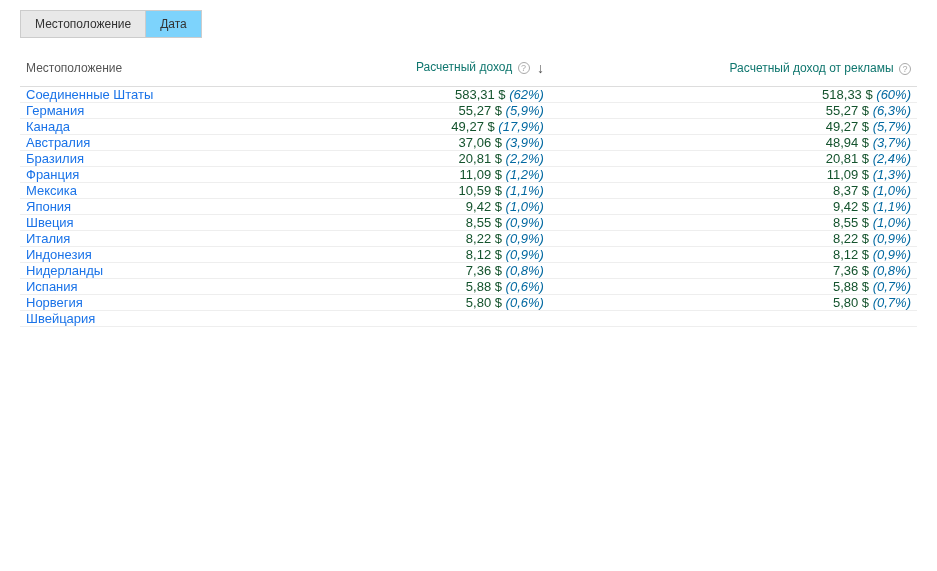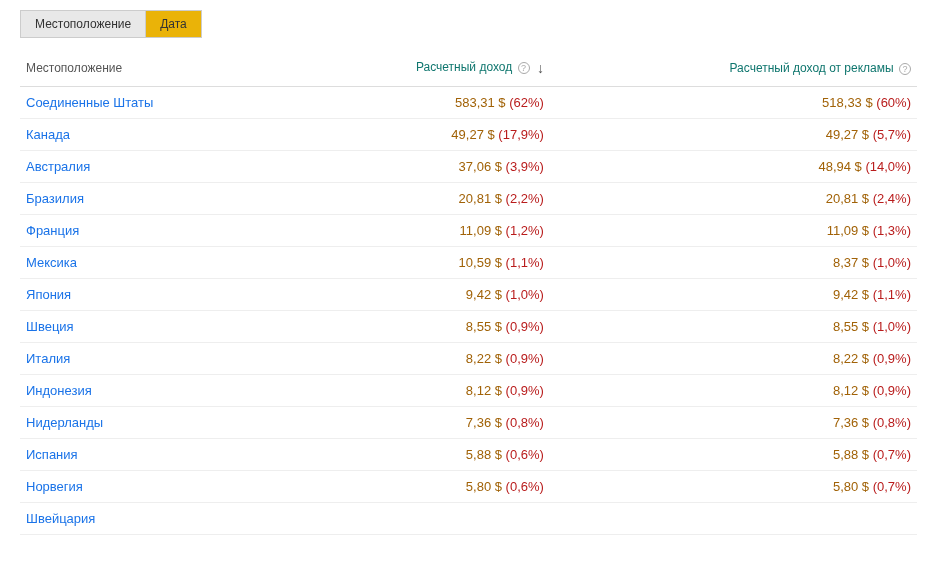--- a/index.html
+++ b/index.html
@@ -1,30 +1,30 @@
 <!DOCTYPE html>
 <html><head>
 <meta charset="utf-8">
 <style>
 * { box-sizing: border-box; margin: 0; padding: 0; }
 body { font-family: Arial, sans-serif; font-size: 13px; color: #333; background: #fff; padding: 10px 20px; }
 .tabs { display: flex; margin-bottom: 12px; }
-.tab { padding: 6px 14px; border: 1px solid #ccc; cursor: pointer; background: #eab308; font-size: 12px; }
+.tab { padding: 6px 14px; border: 1px solid #ccc; cursor: pointer; background: #7dd3fc; font-size: 12px; }
 .tab.active { background: #e8e8e8; }
 .tab + .tab { border-left: none; }
 table { width: 100%; border-collapse: collapse; }
 th { text-align: left; font-weight: normal; color: #555; padding: 10px 6px; border-bottom: 1px solid #ddd; font-size: 12px; }
 th.right { text-align: right; }
 th .help { display: inline-block; width: 12px; height: 12px; border: 1px solid #aaa; border-radius: 50%; color: #aaa; font-size: 9px; line-height: 11px; text-align: center; vertical-align: middle; margin-left: 2px; }
 th .arrow { font-size: 14px; vertical-align: middle; margin-left: 4px; }
-td { padding: 8px 6px; border-bottom: 1px solid #eee; font-size: 13px; }
+td { padding: 0 6px; border-bottom: 1px solid #eee; font-size: 13px; }
 td.location { color: #1a73e8; cursor: pointer; }
 td.right { text-align: right; }
-.val { color: #a16207; }
-.pct { color: #b91c1c; }
+.val { color: #14532d; }
+.pct { color: #0369a1; font-style: italic; }
 th .label { color: #0f766e; cursor: pointer; }
 th.first .label { color: #555; cursor: default; }
 </style>
 </head>
 <body>
 
 <div class="tabs">
   <div class="tab active">Местоположение</div>
   <div class="tab">Дата</div>
 </div>
@@ -46,28 +46,33 @@
       </th>
     </tr>
   </thead>
   <tbody id="tbody">
       <tr>
         <td class="location">Соединенные Штаты</td>
         <td class="right"><span class="val">583,31 $</span> <span class="pct">(62%)</span></td>
         <td class="right"><span class="val">518,33 $</span> <span class="pct">(60%)</span></td>
       </tr>
       <tr>
+        <td class="location">Германия</td>
+        <td class="right"><span class="val">55,27 $</span> <span class="pct">(5,9%)</span></td>
+        <td class="right"><span class="val">55,27 $</span> <span class="pct">(6,3%)</span></td>
+      </tr>
+      <tr>
         <td class="location">Канада</td>
         <td class="right"><span class="val">49,27 $</span> <span class="pct">(17,9%)</span></td>
         <td class="right"><span class="val">49,27 $</span> <span class="pct">(5,7%)</span></td>
       </tr>
       <tr>
         <td class="location">Австралия</td>
         <td class="right"><span class="val">37,06 $</span> <span class="pct">(3,9%)</span></td>
-        <td class="right"><span class="val">48,94 $</span> <span class="pct">(14,0%)</span></td>
+        <td class="right"><span class="val">48,94 $</span> <span class="pct">(3,7%)</span></td>
       </tr>
       <tr>
         <td class="location">Бразилия</td>
         <td class="right"><span class="val">20,81 $</span> <span class="pct">(2,2%)</span></td>
         <td class="right"><span class="val">20,81 $</span> <span class="pct">(2,4%)</span></td>
       </tr>
       <tr>
         <td class="location">Франция</td>
         <td class="right"><span class="val">11,09 $</span> <span class="pct">(1,2%)</span></td>
         <td class="right"><span class="val">11,09 $</span> <span class="pct">(1,3%)</span></td>

